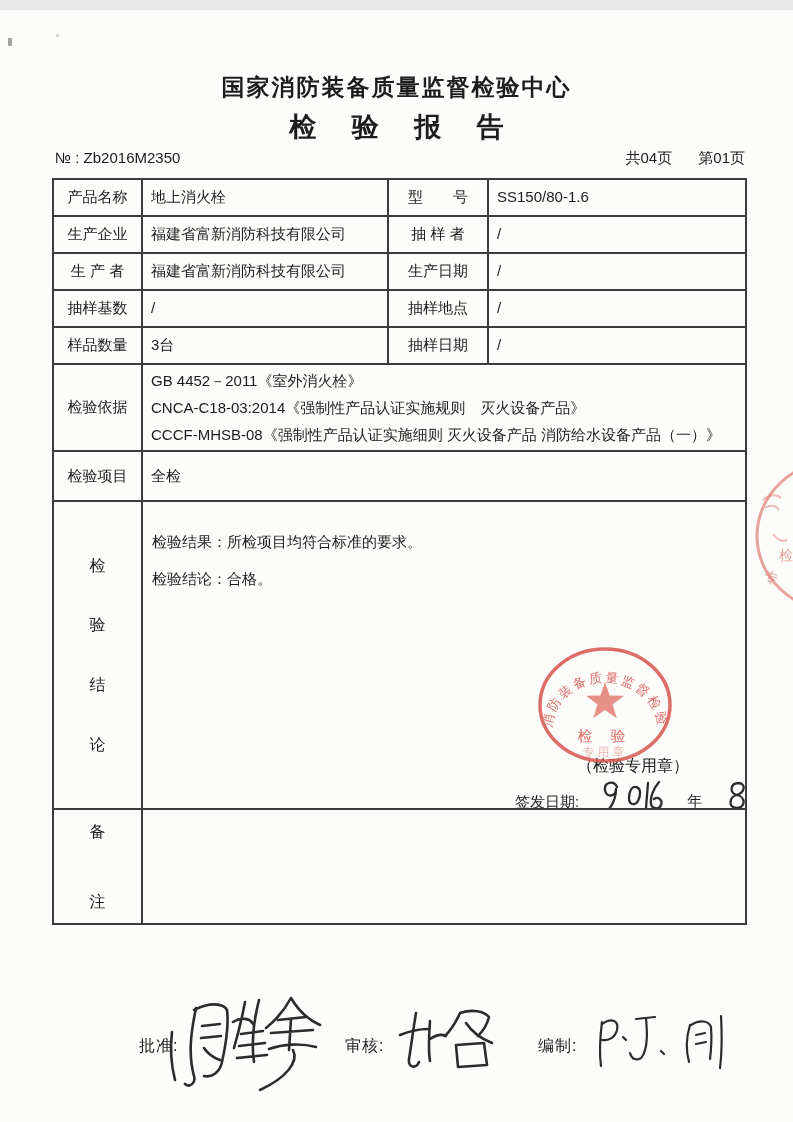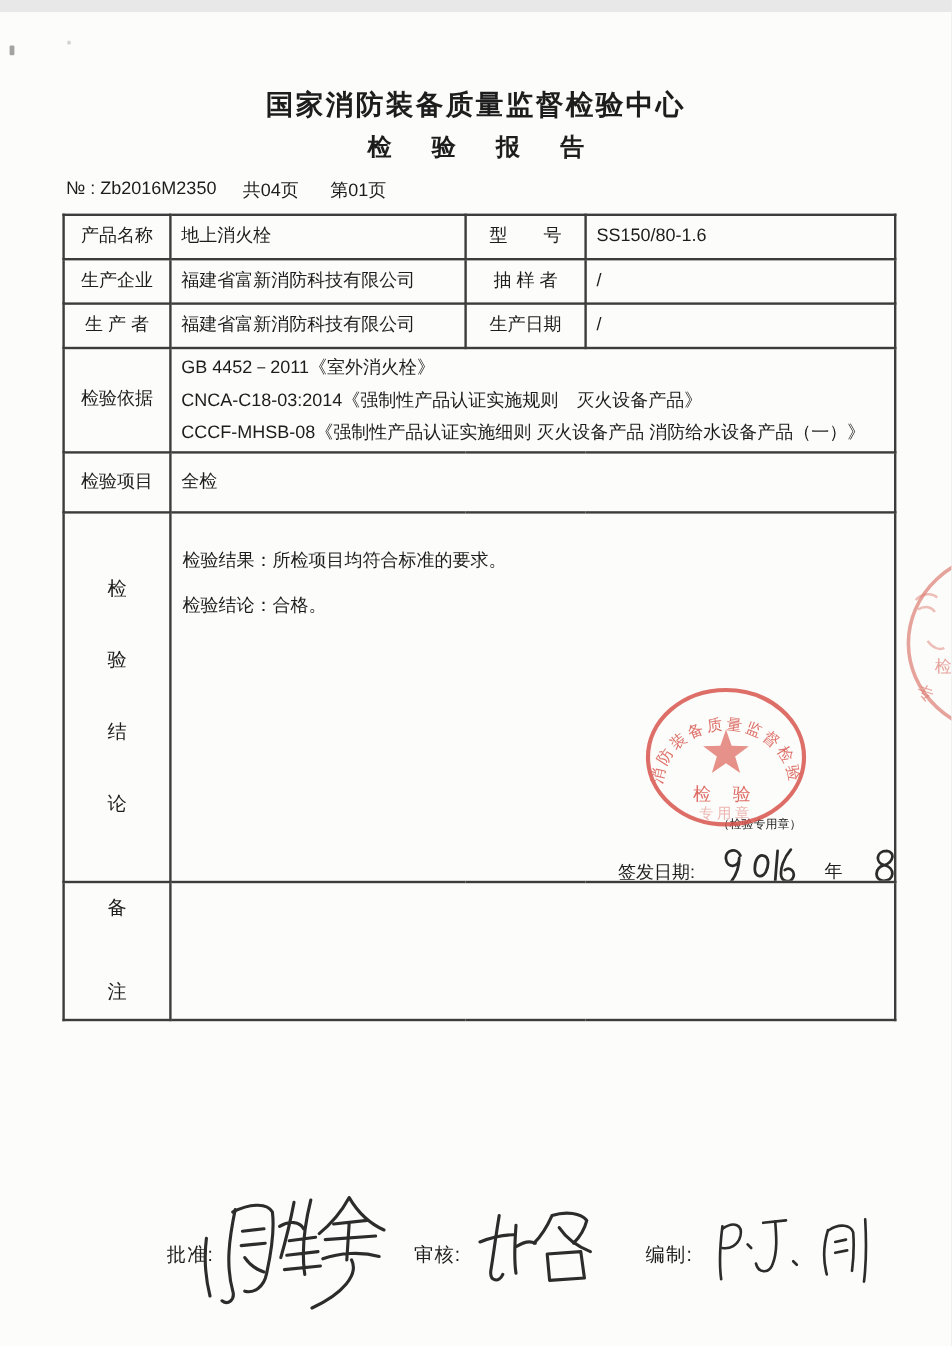--- a/index.html
+++ b/index.html
@@ -5,23 +5,23 @@
   html,body{margin:0;padding:0;background:#e8e8e8;}
   .page{position:relative;width:793px;height:1122px;background:#fcfcfa;margin:10px auto;
         font-family:"Liberation Sans","DejaVu Sans",sans-serif;color:#1d1d1d;overflow:hidden;}
   .speck{position:absolute;background:#5a5a5a;opacity:.55;border-radius:1px;}
   .speck.s1{left:8px;top:28px;width:4px;height:8px;}
   .speck.s2{left:56px;top:24px;width:3px;height:3px;opacity:.25;}
 
   .org-title{position:absolute;top:62px;left:0;width:100%;text-align:center;
              font-size:23px;font-weight:700;letter-spacing:2px;}
   .report-title{position:absolute;top:99px;left:0;width:100%;text-align:center;
-             font-size:20px;font-weight:700;letter-spacing:14px;text-indent:14px;}
+             font-size:27px;font-weight:700;letter-spacing:14px;text-indent:14px;}
   .meta{position:absolute;top:139px;left:55px;width:690px;display:flex;
-        justify-content:flex-start;font-size:15px;}
+        justify-content:space-between;font-size:15px;}
   .meta .pages span{margin-left:22px;}
 
   table.report{position:absolute;top:168px;left:52px;width:693px;border-collapse:collapse;
         table-layout:fixed;font-size:15px;}
   table.report td{border:2px solid #3c3c3c;padding:2px 8px;vertical-align:middle;
         overflow:hidden;line-height:1.35;}
   td.lbl{text-align:center;padding:2px 2px;}
   tr.r{height:37px;}
   tr.basis-row{height:84px;}
   tr.items-row{height:50px;}
@@ -32,21 +32,21 @@
   .basis-cell p{margin:0;line-height:27px;}
   .vstack{display:flex;flex-direction:column;align-items:center;justify-content:center;
           gap:38px;font-size:16px;}
   .vstack2{display:flex;flex-direction:column;align-items:center;justify-content:space-between;
           height:92px;font-size:16px;}
   td.concl-cell{position:relative;padding:0;vertical-align:top;}
   .result-line{position:absolute;top:30px;left:9px;margin:0;}
   .concl-line{position:absolute;top:67px;left:9px;margin:0;}
   .stamp-svg{position:absolute;left:392px;top:142px;z-index:2;}
   .stamp-note{position:absolute;left:420px;top:253px;width:140px;text-align:center;
-              font-size:10px;z-index:1;}
+              font-size:16px;z-index:1;}
   .date-line{position:absolute;left:372px;top:276px;display:flex;align-items:flex-end;
              font-size:15px;white-space:nowrap;gap:22px;}
   .date-line .u{margin:0 2px 1px 2px;}
   .date-line svg{display:block;}
   .hand{stroke:#2c2c2c;fill:none;stroke-linecap:round;stroke-linejoin:round;}
 
   .edge-stamp{position:absolute;right:-2px;top:438px;}
 
   .footer-label{position:absolute;font-size:16px;letter-spacing:1px;}
   .lab-approve{left:139px;top:1026px;}
@@ -93,20 +93,32 @@
     <tr class="r">
       <td class="lbl">生产企业</td>
       <td>福建省富新消防科技有限公司</td>
       <td class="lbl">抽 样 者</td>
       <td>/</td>
     </tr>
     <tr class="r">
       <td class="lbl">生 产 者</td>
       <td>福建省富新消防科技有限公司</td>
       <td class="lbl">生产日期</td>
+      <td>/</td>
+    </tr>
+    <tr class="r">
+      <td class="lbl">抽样基数</td>
+      <td>/</td>
+      <td class="lbl">抽样地点</td>
+      <td>/</td>
+    </tr>
+    <tr class="r">
+      <td class="lbl">样品数量</td>
+      <td>3台</td>
+      <td class="lbl">抽样日期</td>
       <td>/</td>
     </tr>
     <tr class="basis-row">
       <td class="lbl basis-lbl">检验依据</td>
       <td colspan="3" class="basis-cell">
         <p>GB 4452－2011《室外消火栓》</p>
         <p>CNCA-C18-03:2014《强制性产品认证实施规则　灭火设备产品》</p>
         <p>CCCF-MHSB-08《强制性产品认证实施细则 灭火设备产品 消防给水设备产品（一）》</p>
       </td>
     </tr>

